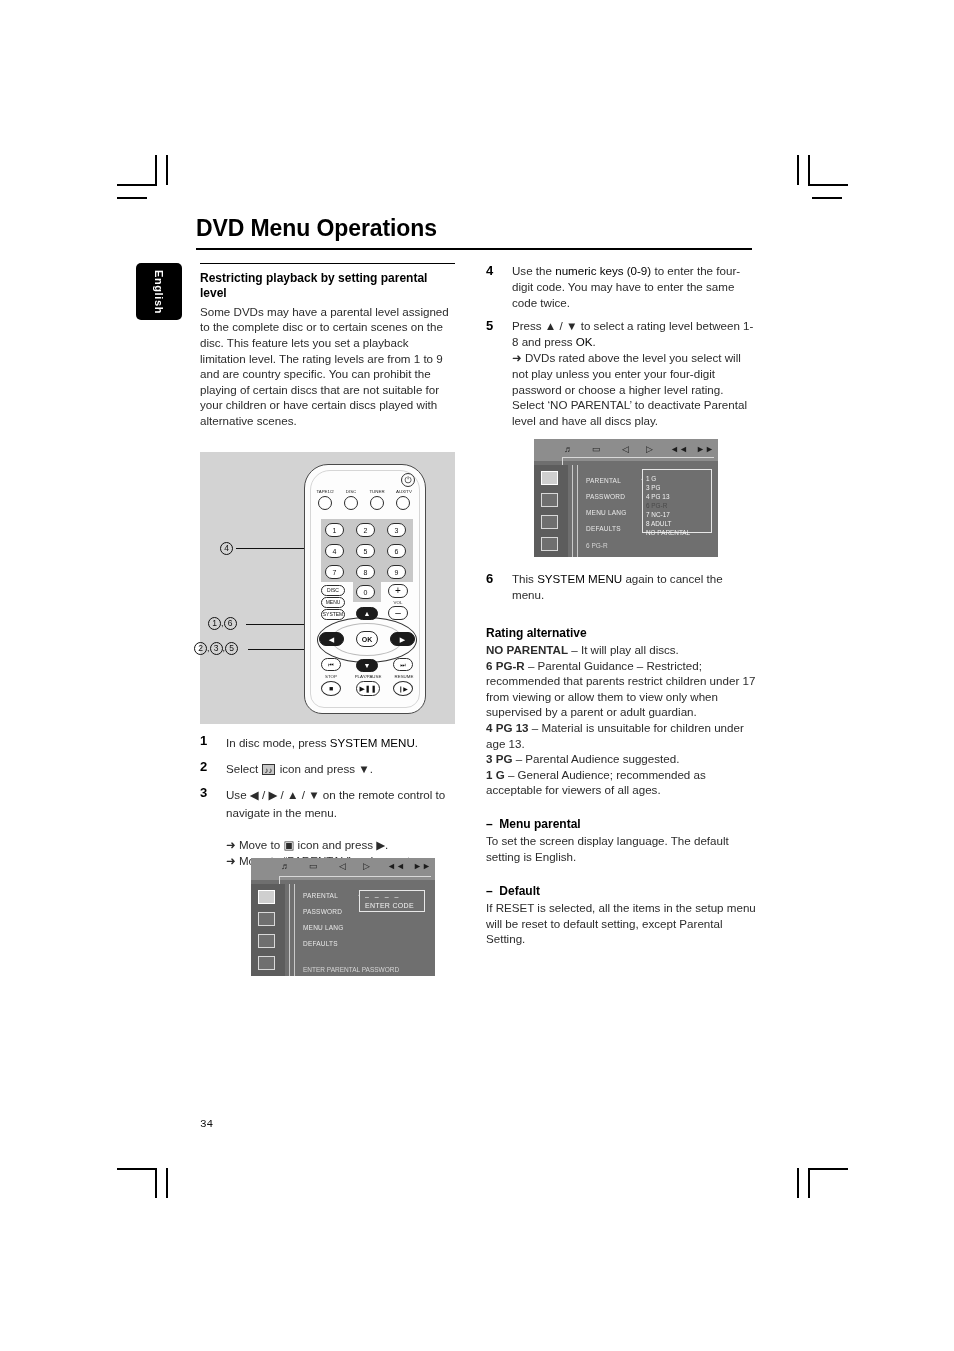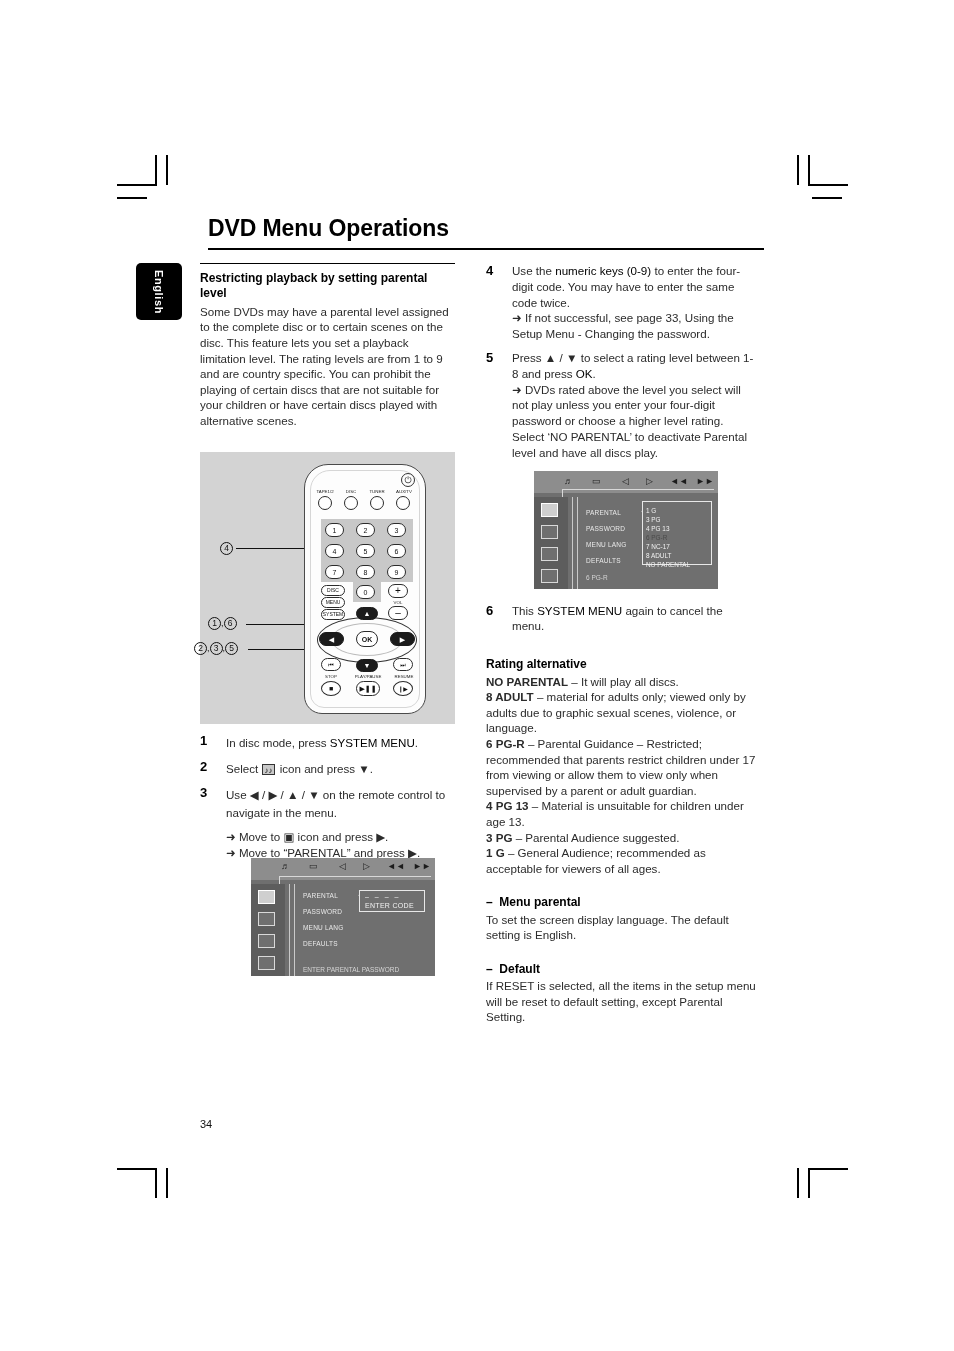--- a/index.html
+++ b/index.html
@@ -19,21 +19,21 @@
   .crop.v { width:2px; }
 
   
   .page {
     position:absolute;
     left:136px; top:215px;
     width: 670px; height: 930px;
   }
 
   
-  .title-block { position:absolute; left:72px; top:0; width:556px; }
+  .title-block { position:absolute; left:60px; top:0; width:556px; }
   h1.doc-title {
     margin:0;
     font-size:23px;
     font-weight:bold;
     letter-spacing:-0.1px;
     color:#000;
     font-family:"Liberation Sans", sans-serif;
   }
   .title-rule { margin-top:6px; border-top:2px solid #000; width:556px; }
 
@@ -72,21 +72,21 @@
   
   .step { position:relative; padding-left:26px; margin-bottom:8px; }
   .step .num {
     position:absolute; left:0; top:0;
     font-size:13px; font-weight:bold; color:#000;
   }
   .step .txt { font-size:11.6px; line-height:15.8px; color:#2b2b2b; }
   .step .txt b { color:#000; font-weight:normal; }
   .arrowline { display:block; }
 
-  .bullet-group { margin-top:8px; }
+  .bullet-group { margin-top:16px; }
 
   
   .icon-box {
     display:inline-block; vertical-align:-2px;
     width:13px; height:11px;
     border:1px solid #333; background:#c9c9c9;
     position:relative; margin:0 1px;
   }
   .icon-box.sound::after {
     content:"♪♪"; position:absolute; left:1px; top:-2px;
@@ -213,21 +213,21 @@
     font-family:"Liberation Sans", sans-serif; white-space:nowrap;
   }
   .osd-cursor {
     position:absolute; color:#f0f0f0; font-size:6px;
   }
 
   
   .pageno {
     position:absolute; left:64px; top:903px;
     font-size:11px; color:#111;
-    font-family:Liberation Sans, sans-serif;
+    font-family:Liberation Mono, monospace;
   }
 </style>
 </head>
 <body>
 
 <div class="crop h" style="left:117px;  top:184px; width:40px;"></div>
 <div class="crop v" style="left:155px;  top:155px; height:30px;"></div>
 <div class="crop v" style="left:166px;  top:155px; height:30px;"></div>
 <div class="crop h" style="left:117px;  top:197px; width:30px;"></div>
 
@@ -391,21 +391,20 @@
       <span class="osd-code" style="left:5px; top:2px;">–  –  –  –</span>
       <span class="osd-code" style="left:5px; top:11px; letter-spacing:0.3px;">ENTER CODE</span>
     </div>
   </div>
 
   <div class="col col-right">
 
     <div class="step">
       <span class="num">4</span>
       <span class="txt"><span>Use the </span><b>numeric keys (0-9)</b><span> to enter the four-digit code. You may have to enter the same code twice.</span></span>
-      <span class="txt arrowline">➜ If not successful, see page  33, Using the Setup Menu - Changing the password.</span>
     </div>
 
     <div class="step">
       <span class="num">5</span>
       <span class="txt"><span>Press ▲ / ▼ to select a rating level between 1-8 and press </span><b>OK</b><span>.</span></span>
       <span class="txt arrowline">➜ DVDs rated above the level you select will not play unless you enter your four-digit password or choose a higher level rating. Select ‘NO PARENTAL’ to deactivate Parental level and have all discs play.</span>
     </div>
 
     <div class="osd" style="position:relative; margin:10px 0 14px 48px; width:184px; height:118px;">
       <div class="osd-topbar">
@@ -451,21 +450,20 @@
     <div class="step">
       <span class="num">6</span>
       <span class="txt"><span>This </span><b>SYSTEM MENU</b><span> again to cancel the menu.</span></span>
     </div>
 
     <div style="height:10px;"></div>
 
     <h2 class="sub">Rating alternative</h2>
 
     <p class="body"><b>NO PARENTAL</b><span> – It will play all discs.</span></p>
-    <p class="body"><b>8 ADULT</b><span> – material for adults only; viewed only by adults due to graphic sexual scenes, violence, or language.</span></p>
     <p class="body"><b>6 PG-R</b><span> – Parental Guidance – Restricted; recommended that parents restrict children under 17 from viewing or allow them to view only when supervised by a parent or adult guardian.</span></p>
     <p class="body"><b>4 PG 13</b><span> – Material is unsuitable for children under age 13.</span></p>
     <p class="body"><b>3 PG</b><span> – Parental Audience suggested.</span></p>
     <p class="body"><b>1 G</b><span> – General Audience; recommended as acceptable for viewers of all ages.</span></p>
 
     <div style="height:14px;"></div>
 
     <h2 class="sub"><span>–</span>&nbsp;&nbsp;<span>Menu parental</span></h2>
     <p class="body">To set the screen display language. The default setting is English.</p>
 

